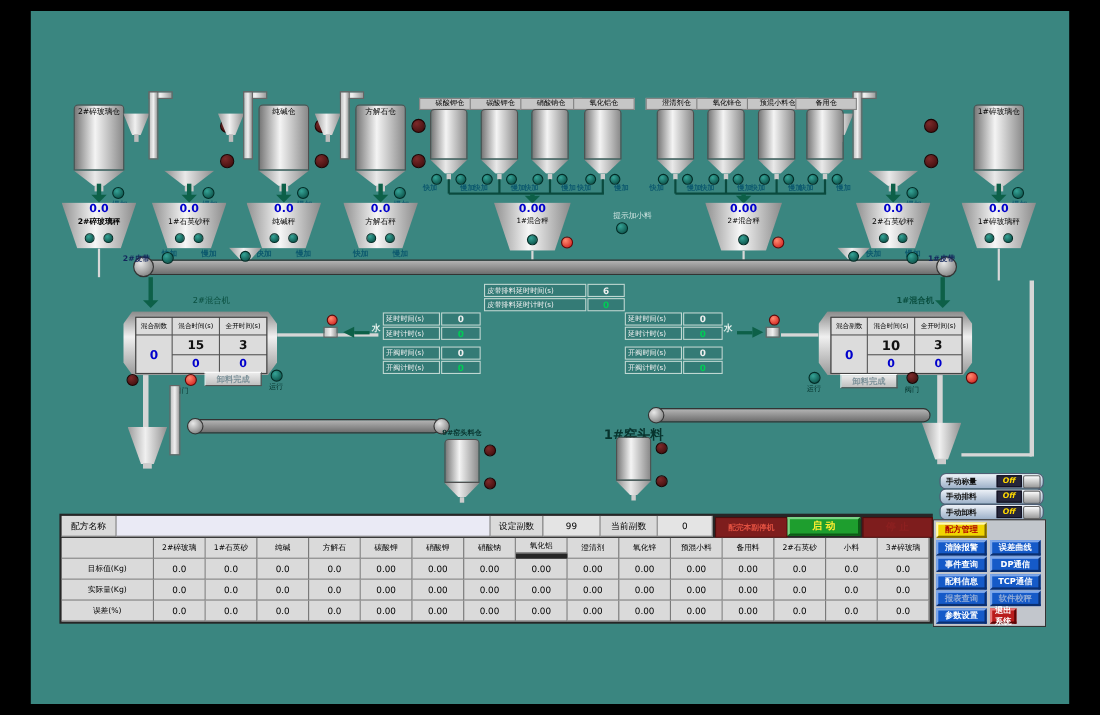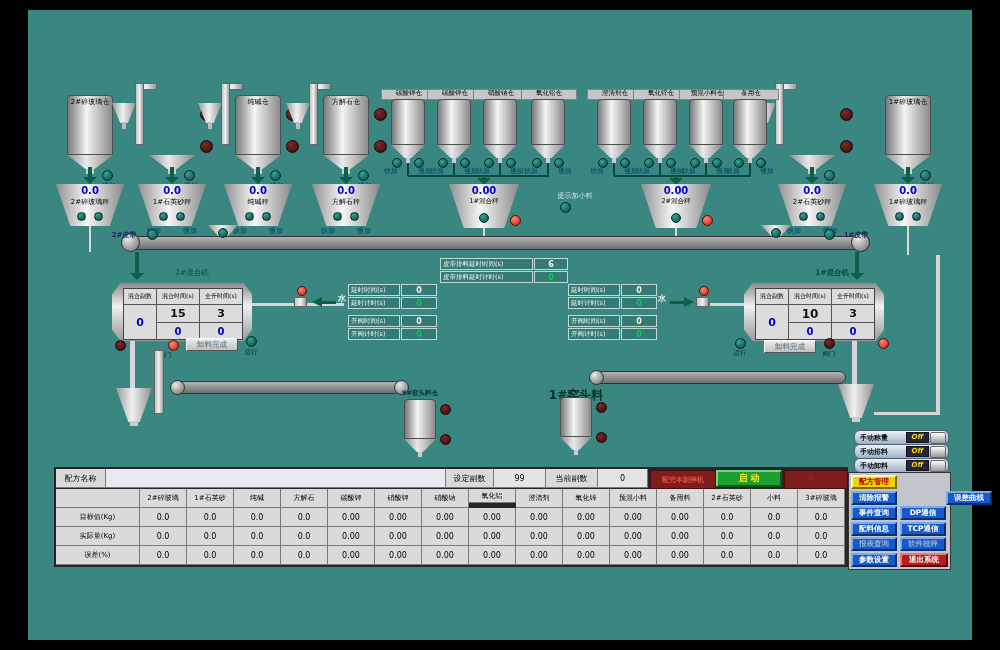--- a/index.html
+++ b/index.html
@@ -38,21 +38,21 @@
       <div class="abs lbl" style="left: 0px; top: 2px; width: 44px;">2#碎玻璃仓</div>
     </div>
     <div class="abs cone" style="left: 67px; top: 155px; width: 46px; height: 14px;"></div>
     <div class="abs" style="left: 86px; top: 169px; width: 8px; height: 5px; background: rgb(204, 204, 204);"></div>
     <div class="abs dot dteal" style="left: 102px; top: 170px; width: 11px; height: 11px;"></div>
     <div class="abs lbl tealtxt" style="left: 96px; top: 182px; width: 26px; font-size: 7px;">慢加</div>
     <div class="abs" style="left: 88px; top: 167px; width: 4px; height: 11px; background: rgb(13, 96, 72);"></div>
     <div class="abs" style="left: 83px; top: 177px; width: 0px; height: 0px; border-left: 7px solid transparent; border-right: 7px solid transparent; border-top: 7px solid rgb(13, 96, 72);"></div>
     <div class="abs weigher" style="left: 56px; top: 184px; width: 68px; height: 42px;">
       <div class="abs bval" style="left: 0px; top: 1px; width: 68px; font-size: 10px;">0.0</div>
-      <div class="abs lbl" style="left: 0px; top: 14px; width: 68px;">2#碎玻璃秤</div>
+      <div class="abs lbl" style="left: 0px; top: 14px; width: 68px; font-weight: bold;">2#碎玻璃秤</div>
       <div class="abs dot dteal" style="left: 21px; top: 28px; width: 9px; height: 9px;"></div>
       <div class="abs dot dteal" style="left: 38px; top: 28px; width: 9px; height: 9px;"></div>
     </div>
     <div class="abs" style="left: 89px; top: 226px; width: 2px; height: 26px; background: rgb(216, 216, 216);"></div>
     <div class="abs funnel" style="left: 112px; top: 103px; width: 24px; height: 20px;"></div>
     <div class="abs" style="left: 122px; top: 122px; width: 4px; height: 7px; background: rgb(187, 187, 187);"></div>
     <div class="abs pipe" style="left: 135px; top: 83px; width: 22px; height: 7px;"></div>
     <div class="abs pipe" style="left: 135px; top: 83px; width: 9px; height: 62px;"></div>
     <div class="abs cone" style="left: 149px; top: 155px; width: 46px; height: 14px;"></div>
     <div class="abs" style="left: 168px; top: 169px; width: 8px; height: 5px; background: rgb(204, 204, 204);"></div>
@@ -366,29 +366,29 @@
       <div class="abs" style="left: 75px; top: 1px; width: 14px; height: 10px; background: linear-gradient(rgb(252, 252, 252), rgb(154, 154, 154)); border: 1px solid rgb(102, 102, 102); border-radius: 2px;"></div>
     </div>
     <div class="abs" style="left: 854px; top: 458px; width: 93px; height: 13px; border-radius: 6px; background: linear-gradient(rgb(238, 242, 248), rgb(156, 176, 200)); border: 1px solid rgb(78, 94, 116);">
       <div class="abs" style="left: 5px; top: 2px; width: 46px; font-size: 7px; font-weight: bold; color: rgb(16, 16, 16);">手动卸料</div>
       <div class="abs" style="left: 51px; top: 1px; width: 21px; height: 9px; background: rgb(38, 38, 58); color: rgb(255, 216, 0); font-size: 7px; font-style: italic; font-weight: bold; text-align: center; line-height: 9px; border: 1px solid rgb(16, 16, 32);">Off</div>
       <div class="abs" style="left: 75px; top: 1px; width: 14px; height: 10px; background: linear-gradient(rgb(252, 252, 252), rgb(154, 154, 154)); border: 1px solid rgb(102, 102, 102); border-radius: 2px;"></div>
     </div>
     <div class="abs" style="left: 848px; top: 472px; width: 101px; height: 96px; background: rgb(194, 198, 204); border: 1px solid rgb(51, 51, 51);"></div>
     <div class="abs mbtn" style="left: 851px; top: 475px; width: 46px; height: 14px; background: rgb(240, 212, 0); color: rgb(176, 0, 0); border-color: rgb(255, 248, 176) rgb(128, 106, 0) rgb(128, 106, 0) rgb(255, 248, 176);">配方管理</div>
     <div class="abs mbtn" style="left: 851px; top: 490.5px; width: 46px; height: 14px;">清除报警</div>
-    <div class="abs mbtn" style="left: 900px; top: 490.5px; width: 46px; height: 14px; margin-left: 46px;">误差曲线</div>
+    <div class="abs mbtn" style="left: 900px; top: 490.5px; width: 46px; height: 14px;">误差曲线</div>
     <div class="abs mbtn" style="left: 851px; top: 506px; width: 46px; height: 14px;">事件查询</div>
     <div class="abs mbtn" style="left: 900px; top: 506px; width: 46px; height: 14px;">DP通信</div>
     <div class="abs mbtn" style="left: 851px; top: 521.5px; width: 46px; height: 14px;">配料信息</div>
     <div class="abs mbtn" style="left: 900px; top: 521.5px; width: 46px; height: 14px;">TCP通信</div>
     <div class="abs mbtn" style="left: 851px; top: 537px; width: 46px; height: 14px; color: rgb(147, 172, 214);">报表查询</div>
     <div class="abs mbtn" style="left: 900px; top: 537px; width: 46px; height: 14px; color: rgb(147, 172, 214);">软件校秤</div>
     <div class="abs mbtn" style="left: 851px; top: 552.5px; width: 46px; height: 14px;">参数设置</div>
-    <div class="abs mbtn" style="left: 900px; top: 552.5px; width: 48px; height: 14px; background: #b91c1c; border-color: rgb(232, 122, 122) rgb(92, 6, 6) rgb(92, 6, 6) rgb(232, 122, 122);">退出系统</div>
+    <div class="abs mbtn" style="left: 900px; top: 552.5px; width: 24px; height: 14px; background: #b91c1c; border-color: rgb(232, 122, 122) rgb(92, 6, 6) rgb(92, 6, 6) rgb(232, 122, 122);">退出系统</div>
     <div class="abs" style="left: 54px; top: 467px; width: 794px; height: 100px; background: rgb(38, 38, 38);"></div>
     <div class="abs tc" style="left: 56px; top: 469px; width: 50px; height: 19px; font-size: 8px;">配方名称</div>
     <div class="abs tc" style="left: 106px; top: 469px; width: 340px; height: 19px; font-size: 8px; background: rgb(234, 234, 245);"></div>
     <div class="abs tc" style="left: 446px; top: 469px; width: 48px; height: 19px; font-size: 8px;">设定副数</div>
     <div class="abs tc" style="left: 494px; top: 469px; width: 52px; height: 19px; font-size: 8px; background: rgb(228, 228, 228);">99</div>
     <div class="abs tc" style="left: 546px; top: 469px; width: 52px; height: 19px; font-size: 8px;">当前副数</div>
     <div class="abs tc" style="left: 598px; top: 469px; width: 50px; height: 19px; font-size: 8px; background: rgb(228, 228, 228);">0</div>
     <div class="abs" style="left: 650px; top: 470px; width: 64px; height: 17px; background: rgb(126, 29, 29); color: rgb(224, 80, 64); font-size: 7px; font-weight: bold; border: 1px solid rgb(74, 13, 13); display: flex; align-items: center; justify-content: center;">配完本副停机</div>
     <div class="abs" style="left: 716px; top: 470px; width: 66px; height: 17px; background: rgb(30, 158, 46); color: rgb(255, 238, 48); font-size: 9px; font-weight: bold; border-width: 2px; border-style: solid; border-color: rgb(122, 212, 134) rgb(12, 92, 22) rgb(12, 92, 22) rgb(122, 212, 134); border-image: initial; display: flex; align-items: center; justify-content: center; box-sizing: border-box;">启 动</div>
     <div class="abs" style="left: 784px; top: 470px; width: 62px; height: 17px; background: rgb(126, 29, 29); color: rgb(140, 32, 32); font-size: 9px; font-weight: bold; border: 1px solid rgb(74, 13, 13); display: flex; align-items: center; justify-content: center;">停 止</div>

